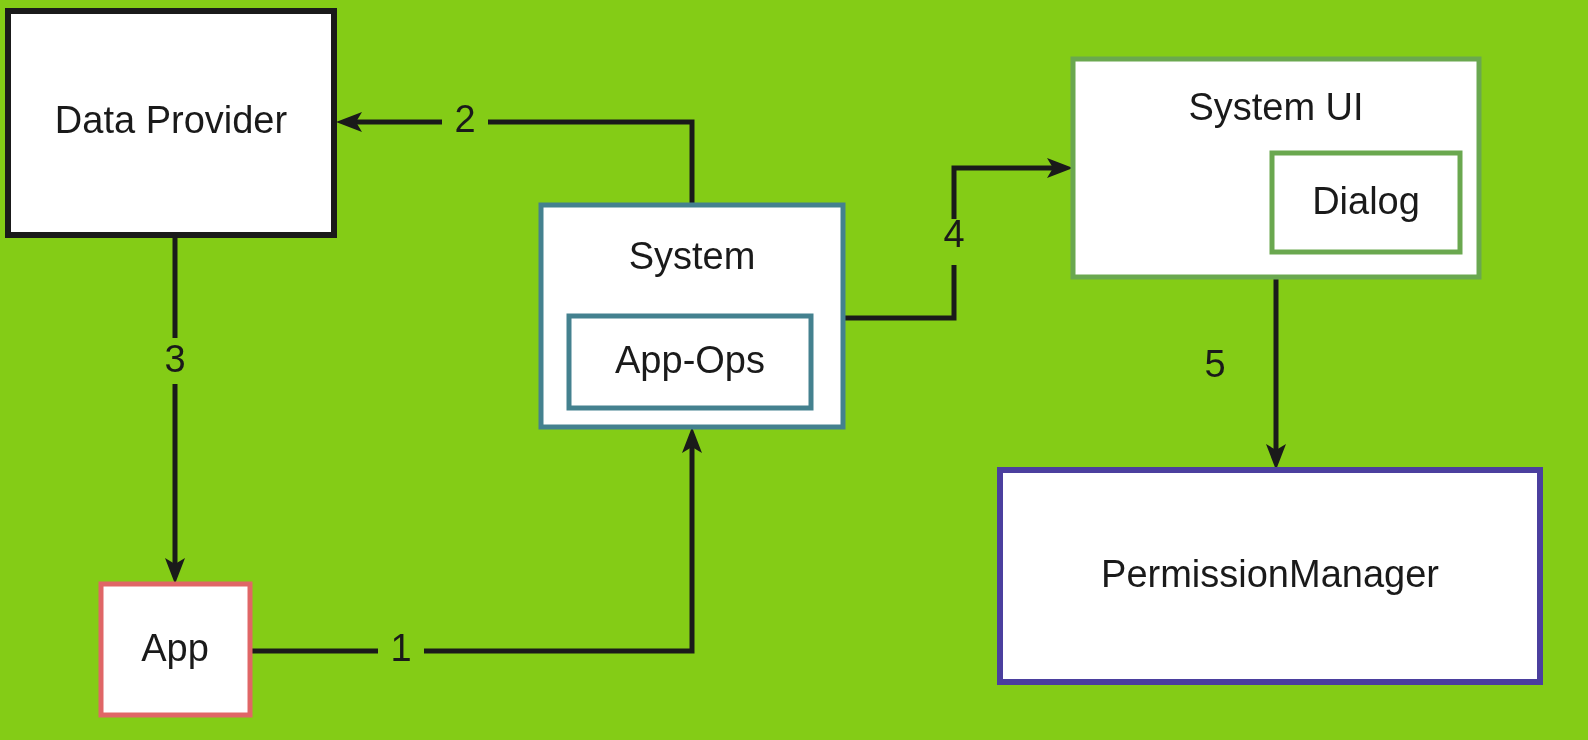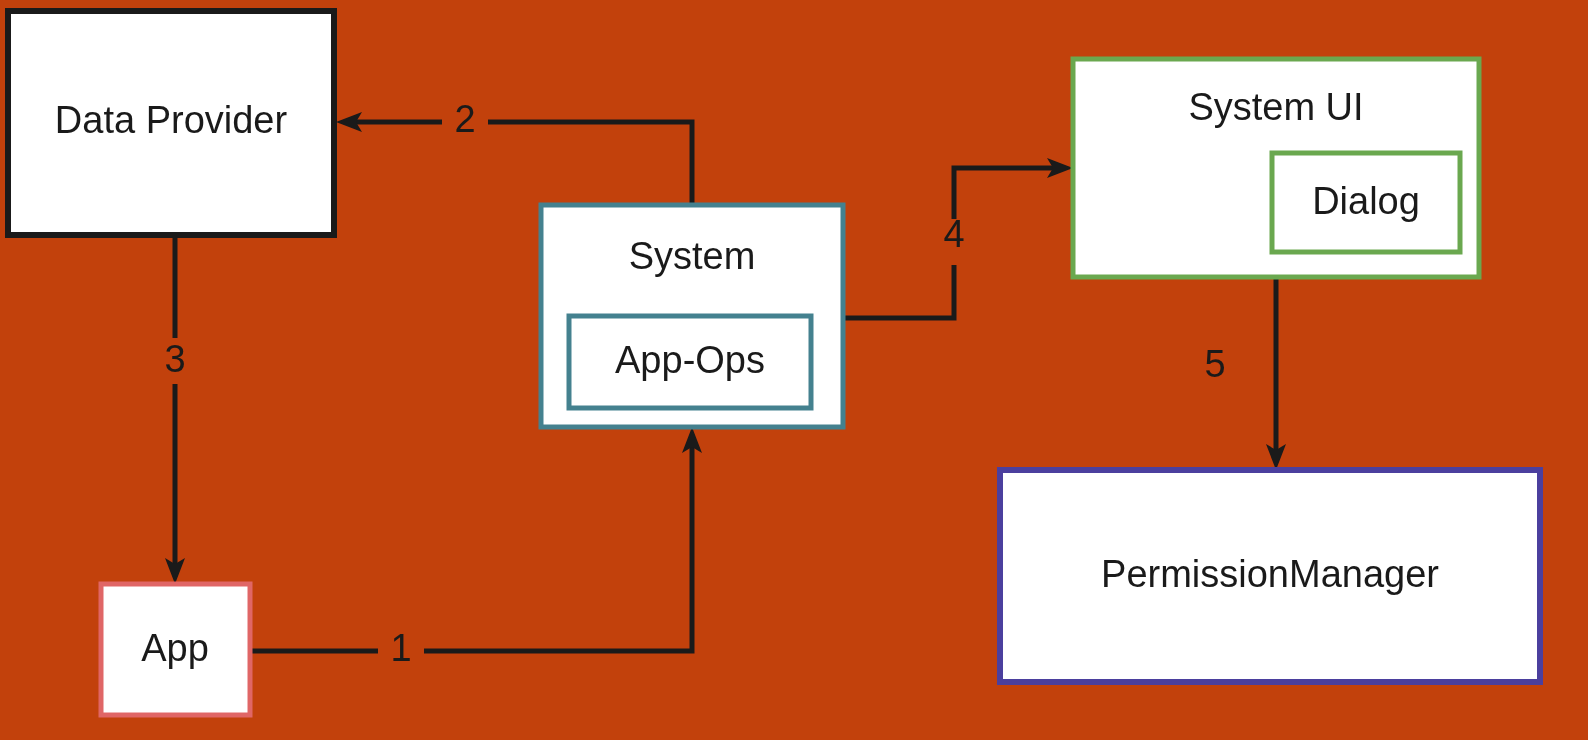--- a/index.html
+++ b/index.html
@@ -7,21 +7,21 @@
     padding: 0;
     background: #ffffff;
   }
   body {
     font-family: "Liberation Sans", sans-serif;
   }
   #canvas {
     position: relative;
     width: 1588px;
     height: 740px;
-    background: #c2410c;
+    background: #84cc16;
     overflow: hidden;
   }
   #diagram-svg {
     position: absolute;
     left: 0;
     top: 0;
     width: 1588px;
     height: 740px;
   }
   .node-label {

